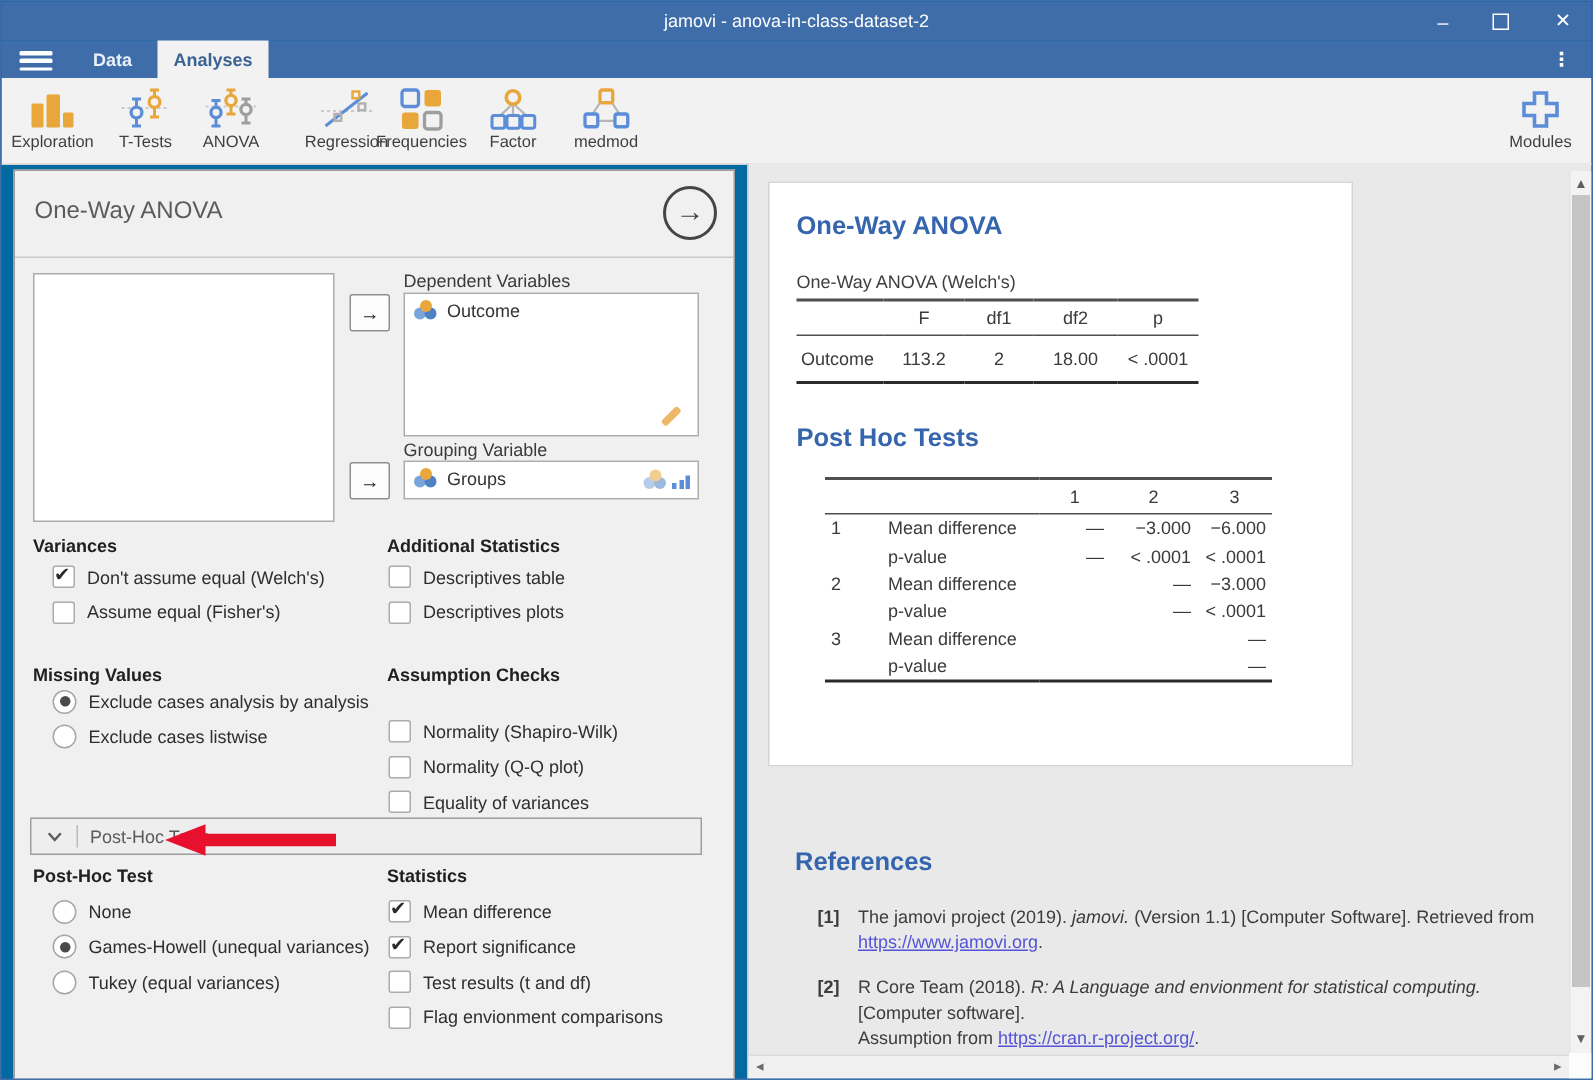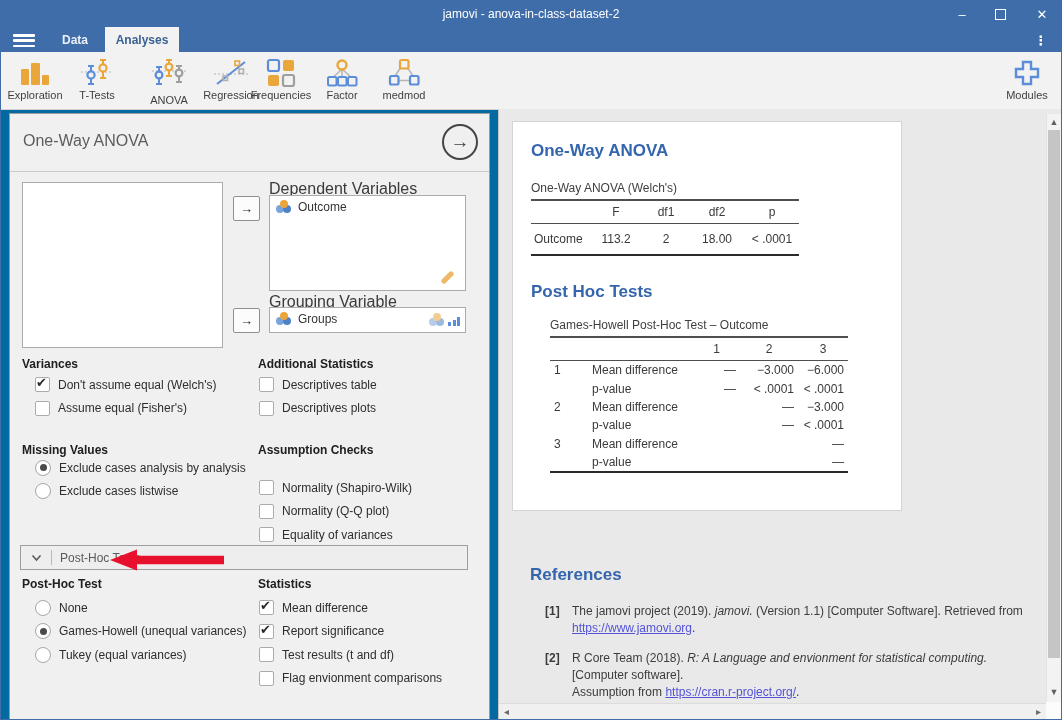--- a/index.html
+++ b/index.html
@@ -37,21 +37,21 @@
   .left-panel{position:absolute;left:8px;top:112px;width:481px;height:607px;background:#f0f0f0;
               border:1px solid #9c9c9c;box-sizing:border-box;}
   .panel-header{position:absolute;left:0;top:0;right:0;height:57px;border-bottom:1px solid #c9c9c9;}
   .panel-title{position:absolute;left:13px;top:18px;font-size:16px;color:#5c5c5c;}
   .fwd-btn{position:absolute;right:11px;top:10px;width:36px;height:36px;border:2px solid #454545;border-radius:50%;
            box-sizing:border-box;display:flex;align-items:center;justify-content:center;font-size:19px;color:#3c3c3c;}
   .var-list{position:absolute;left:12px;top:68px;width:201px;height:166px;background:#fff;border:1px solid #ababab;box-sizing:border-box;}
   .assign-btn{position:absolute;width:27px;height:25px;background:#fcfcfc;border:1px solid #8f8f8f;border-radius:2px;
               box-sizing:border-box;display:flex;align-items:center;justify-content:center;font-size:13px;color:#222;}
   .ab-dep{left:223px;top:82px;} .ab-grp{left:223px;top:194px;}
-  .field-label{position:absolute;font-size:16px;color:#3a3a3a;}
+  .field-label{position:absolute;font-size:12px;color:#3a3a3a;}
   .fl-dep{left:259px;top:66px;} .fl-grp{left:259px;top:179px;}
   .var-box{position:absolute;left:259px;width:197px;background:#fff;border:1px solid #ababab;box-sizing:border-box;}
   .vb-dep{top:81px;height:96px;} .vb-grp{top:193px;height:26px;}
   .var-item{display:flex;align-items:center;gap:7px;padding:4px 6px;font-size:12px;color:#333;}
   .varicon{position:relative;width:15px;height:14px;flex:0 0 auto;}
   .varicon i{position:absolute;width:8px;height:8px;border-radius:50%;}
   .varicon .c1{left:3.5px;top:0;background:#e9a63a;z-index:2;}
   .varicon .c2{left:0;top:5px;background:#7aa5dc;}
   .varicon .c3{left:7px;top:5px;background:#4d82c4;}
   .ruler-icon{position:absolute;right:10px;bottom:10px;width:15px;height:5px;background:#eeb86a;border-radius:2px;
@@ -169,21 +169,21 @@
               <g stroke="#e9a63a" stroke-width="2">
                 <line x1="23" y1="2" x2="23" y2="20"></line>
                 <line x1="20" y1="2" x2="26" y2="2"></line>
                 <line x1="20" y1="20" x2="26" y2="20"></line>
               </g>
               <circle cx="23" cy="10" r="3.6" fill="#f2f2f2" stroke="#e9a63a" stroke-width="2.2"></circle>
             </svg>
           </span>
           <span class="rlabel">T-Tests</span>
         </div>
-        <div class="ribbon-item" style="left: 141px; width: 54px; justify-content: space-between;">
+        <div class="ribbon-item" style="left: 126px; width: 54px;">
           <span class="ricon">
             <svg width="34" height="30" viewBox="0 0 34 30">
               <line x1="0" y1="13" x2="34" y2="13" stroke="#c9c9c9" stroke-width="1.4" stroke-dasharray="2 2"></line>
               <g stroke="#5b8dd9" stroke-width="2">
                 <line x1="7" y1="9" x2="7" y2="26"></line>
                 <line x1="4" y1="9" x2="10" y2="9"></line>
                 <line x1="4" y1="26" x2="10" y2="26"></line>
               </g>
               <circle cx="7" cy="17" r="3.4" fill="#f2f2f2" stroke="#5b8dd9" stroke-width="2.2"></circle>
               <g stroke="#e9a63a" stroke-width="2">
@@ -447,21 +447,20 @@
                 <td class="cell-c">113.2</td>
                 <td class="cell-c">2</td>
                 <td class="cell-c">18.00</td>
                 <td class="cell-c">&lt; .0001</td>
               </tr>
             </tbody>
           </table>
       </div>
       <div class="res-h rh-posthoc">Post Hoc Tests</div>
       <div class="tblwrap tw-2">
-        <div class="tbl-title">Games-Howell Post-Hoc Test – Outcome</div>
         <table class="rtable t2" id="tbl-posthoc">
             <colgroup>
               <col style="width: 38px;">
               <col style="width: 105px;">
               <col style="width: 47px;">
               <col style="width: 58px;">
               <col style="width: 50px;">
             </colgroup>
             <thead>
               <tr>

